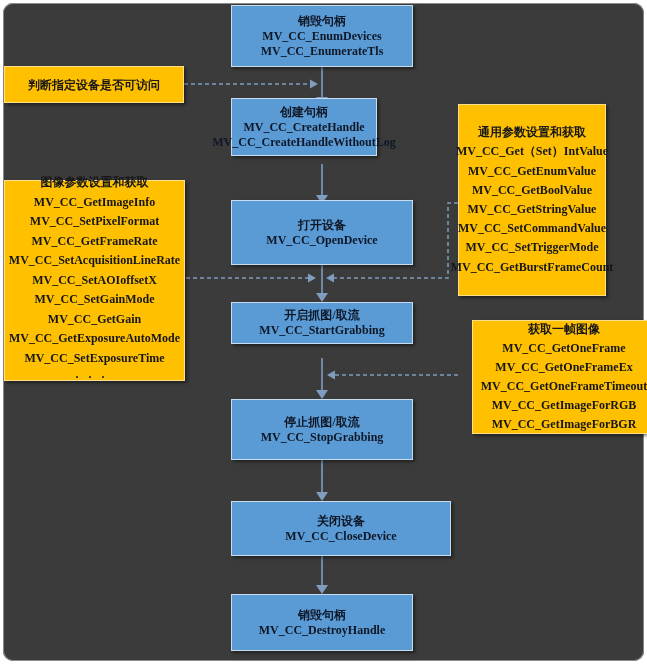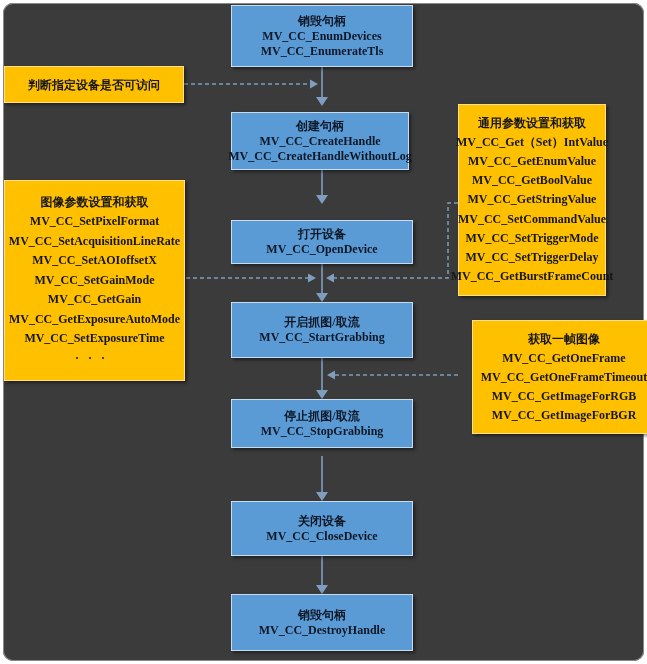--- a/index.html
+++ b/index.html
@@ -58,79 +58,81 @@
       <polygon points="335,370.5 335,379.5 327,375"></polygon>
     </g>
   </svg>
 
   <div class="box blue" style="left:231px;top:5px;width:182px;height:62px">
     <div class="line">销毁句柄</div>
     <div class="line">MV_CC_EnumDevices</div>
     <div class="line">MV_CC_EnumerateTls</div>
   </div>
 
-  <div class="box blue" style="left:231px;top:112px;width:178px;height:58px">
+  <div class="box blue" style="left:231px;top:98px;width:146px;height:58px">
     <div class="line">创建句柄</div>
     <div class="line">MV_CC_CreateHandle</div>
     <div class="line">MV_CC_CreateHandleWithoutLog</div>
   </div>
 
-  <div class="box blue" style="left:231px;top:220px;width:182px;height:44px">
+  <div class="box blue" style="left:231px;top:200px;width:182px;height:65px">
     <div class="line">打开设备</div>
     <div class="line">MV_CC_OpenDevice</div>
   </div>
 
-  <div class="box blue" style="left:231px;top:302px;width:182px;height:56px">
+  <div class="box blue" style="left:231px;top:302px;width:182px;height:42px">
     <div class="line">开启抓图/取流</div>
     <div class="line">MV_CC_StartGrabbing</div>
   </div>
 
-  <div class="box blue" style="left:231px;top:399px;width:182px;height:49px">
+  <div class="box blue" style="left:231px;top:399px;width:182px;height:61px">
     <div class="line">停止抓图/取流</div>
     <div class="line">MV_CC_StopGrabbing</div>
   </div>
 
-  <div class="box blue" style="left:231px;top:501px;width:182px;height:55px">
+  <div class="box blue" style="left:231px;top:501px;width:220px;height:55px">
     <div class="line">关闭设备</div>
     <div class="line">MV_CC_CloseDevice</div>
   </div>
 
   <div class="box blue" style="left:231px;top:594px;width:182px;height:57px">
     <div class="line">销毁句柄</div>
     <div class="line">MV_CC_DestroyHandle</div>
   </div>
 
   <div class="box yellow l1" style="left:4px;top:66px;width:180px;height:37px">
     <div class="line">判断指定设备是否可访问</div>
   </div>
 
   <div class="box yellow" style="left:4px;top:180px;width:181px;height:201px">
     <div class="line">图像参数设置和获取</div>
+    <div class="line">MV_CC_GetImageInfo</div>
     <div class="line">MV_CC_SetPixelFormat</div>
+    <div class="line">MV_CC_GetFrameRate</div>
     <div class="line">MV_CC_SetAcquisitionLineRate</div>
     <div class="line">MV_CC_SetAOIoffsetX</div>
     <div class="line">MV_CC_SetGainMode</div>
     <div class="line">MV_CC_GetGain</div>
     <div class="line">MV_CC_GetExposureAutoMode</div>
     <div class="line">MV_CC_SetExposureTime</div>
     <div class="line dots">···</div>
   </div>
 
   <div class="box yellow r1" style="left:458px;top:104px;width:148px;height:192px">
     <div class="line">通用参数设置和获取</div>
     <div class="line">MV_CC_Get（Set）IntValue</div>
     <div class="line">MV_CC_GetEnumValue</div>
     <div class="line">MV_CC_GetBoolValue</div>
     <div class="line">MV_CC_GetStringValue</div>
     <div class="line">MV_CC_SetCommandValue</div>
     <div class="line">MV_CC_SetTriggerMode</div>
-    <div class="line">MV_CC_SetTriggerDelay</div>
     <div class="line">MV_CC_GetBurstFrameCount</div>
   </div>
 
   <div class="box yellow r2" style="left:472px;top:320px;width:184px;height:114px">
     <div class="line">获取一帧图像</div>
     <div class="line">MV_CC_GetOneFrame</div>
+    <div class="line">MV_CC_GetOneFrameEx</div>
     <div class="line">MV_CC_GetOneFrameTimeout</div>
     <div class="line">MV_CC_GetImageForRGB</div>
     <div class="line">MV_CC_GetImageForBGR</div>
   </div>
 </div>
 
 </body></html>

